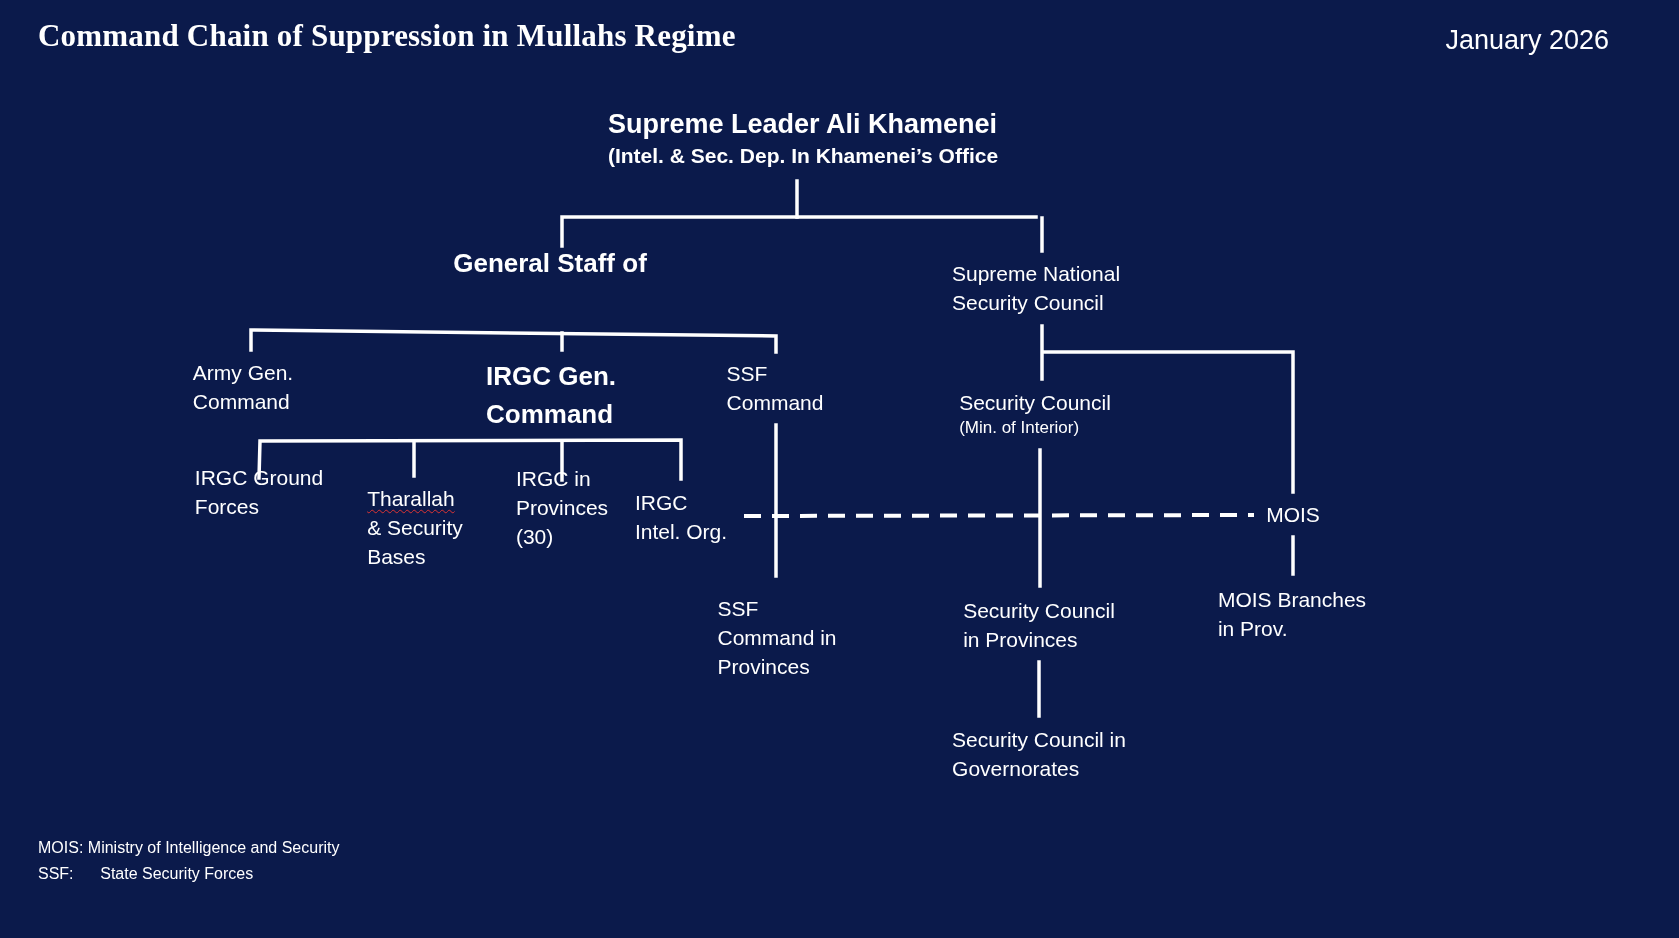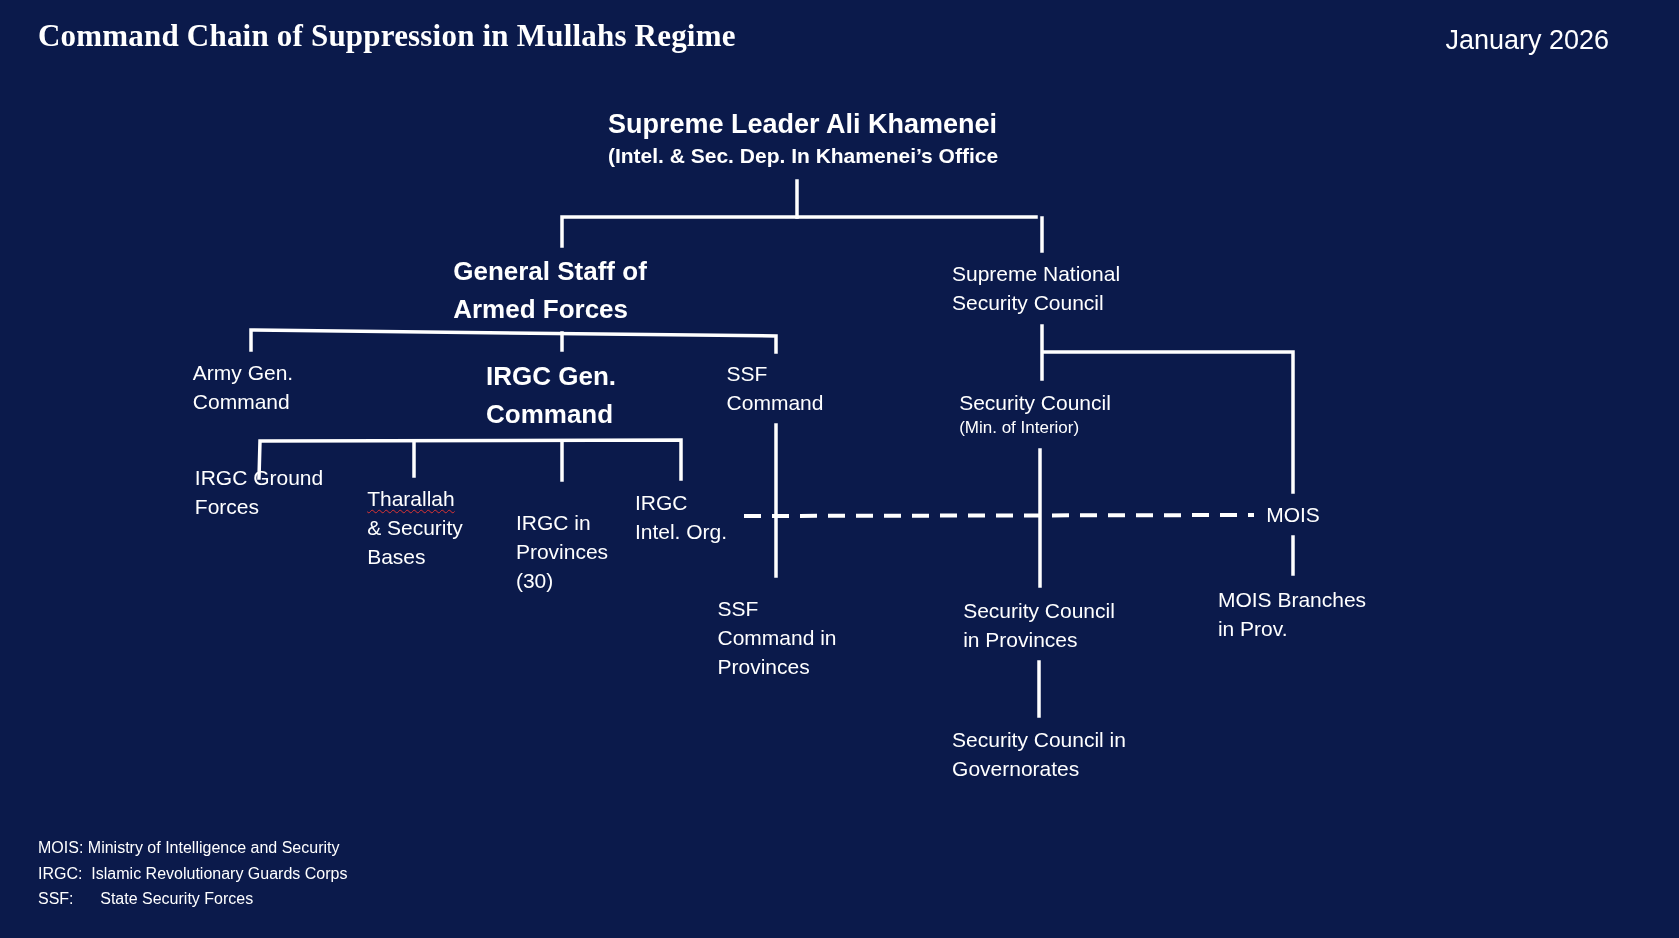--- a/index.html
+++ b/index.html
@@ -69,23 +69,22 @@
     <line x1="1293" y1="537" x2="1293" y2="574"></line>
   </g>
   <line x1="744" y1="516" x2="1254" y2="515" stroke="#ffffff" stroke-width="4" stroke-dasharray="17,11"></line>
 </svg>
 
 <div class="node leader" style="left:803px; top:107px;">
   <span class="l">Supreme Leader Ali Khamenei</span>
   <span class="sub">(Intel. &amp; Sec. Dep. In Khamenei’s Office</span>
 </div>
 
-<div class="node bold" style="left:550px; top:252px;">
+<div class="node bold" style="left:550px; top:244px;">
   <span class="l">General Staff of</span>
-  <span class="l">Armed Forces</span>
 </div>
 
 <div class="node" style="left:1036px; top:259px;">
   <span class="l">Supreme National</span>
   <span class="l">Security Council</span>
 </div>
 
 <div class="node" style="left:243px; top:358px;">
   <span class="l">Army Gen.</span>
   <span class="l">Command</span>
@@ -110,21 +109,21 @@
   <span class="l">IRGC Ground</span>
   <span class="l">Forces</span>
 </div>
 
 <div class="node" style="left:415px; top:484px;">
   <span class="l"><span class="u">Tharallah</span></span>
   <span class="l">&amp; Security</span>
   <span class="l">Bases</span>
 </div>
 
-<div class="node" style="left:562px; top:508px;">
+<div class="node" style="left:562px; top:464px;">
   <span class="l">IRGC in</span>
   <span class="l">Provinces</span>
   <span class="l">(30)</span>
 </div>
 
 <div class="node" style="left:681px; top:488px;">
   <span class="l">IRGC</span>
   <span class="l">Intel. Org.</span>
 </div>
 
@@ -148,15 +147,14 @@
   <span class="l">Governorates</span>
 </div>
 
 <div class="node" style="left:1292px; top:585px;">
   <span class="l">MOIS Branches</span>
   <span class="l">in Prov.</span>
 </div>
 
 <div class="legend">
   <div class="row"><span>MOIS:</span> <span>Ministry of Intelligence and Security</span></div>
-  <div class="row"><span>IRGC:</span>  <span>Islamic Revolutionary Guards Corps</span></div>
   <div class="row"><span>SSF:</span>      <span>State Security Forces</span></div>
 </div>
 
 </body></html>

